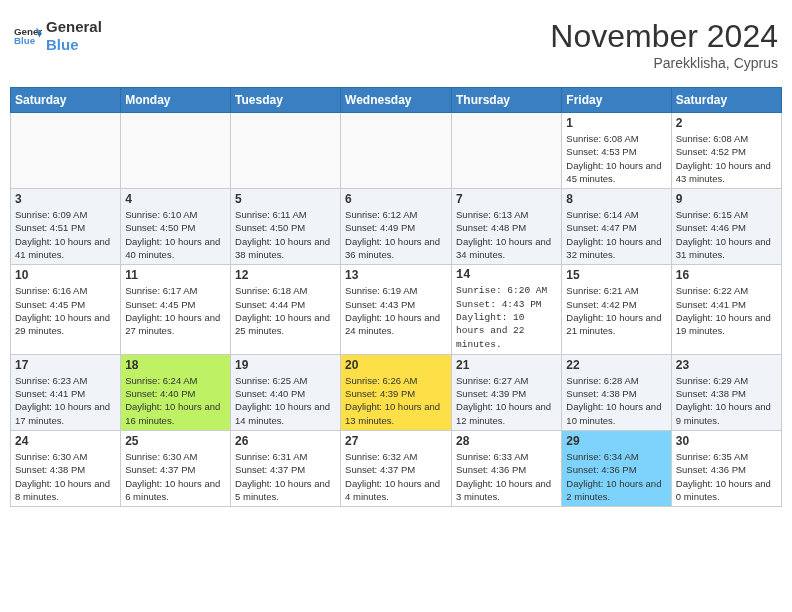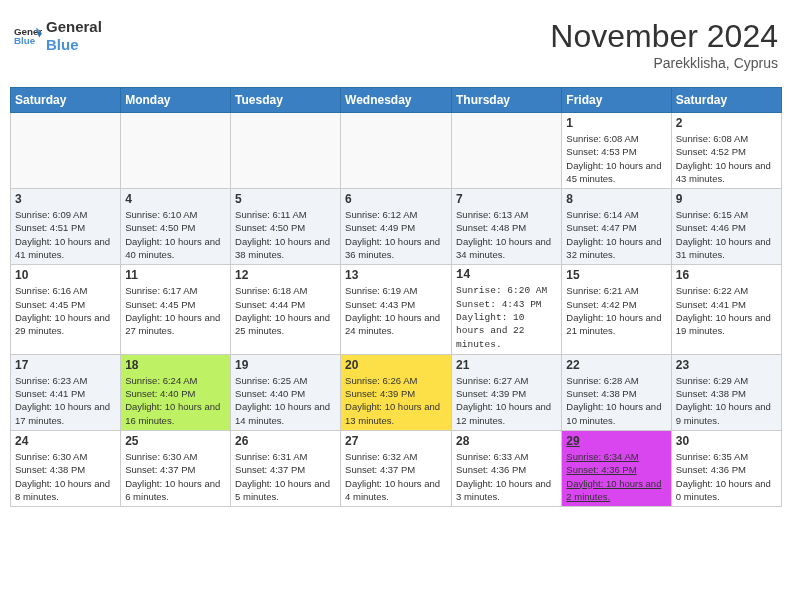--- a/index.html
+++ b/index.html
@@ -235,21 +235,21 @@
           <div class="day-info">Sunrise: 6:31 AM<br>Sunset: 4:37 PM<br>Daylight: 10 hours and 5 minutes.</div>
         </td>
         <td style="background-color: rgb(255, 255, 255);">
           <span class="day-number">27</span>
           <div class="day-info">Sunrise: 6:32 AM<br>Sunset: 4:37 PM<br>Daylight: 10 hours and 4 minutes.</div>
         </td>
         <td style="background-color: rgb(255, 255, 255);">
           <span class="day-number">28</span>
           <div class="day-info">Sunrise: 6:33 AM<br>Sunset: 4:36 PM<br>Daylight: 10 hours and 3 minutes.</div>
         </td>
-        <td style="background-color: #d946ef; text-decoration: underline;">
+        <td style="background-color: #7dd3fc;">
           <span class="day-number">29</span>
           <div class="day-info">Sunrise: 6:34 AM<br>Sunset: 4:36 PM<br>Daylight: 10 hours and 2 minutes.</div>
         </td>
         <td style="background-color: rgb(255, 255, 255); margin-top: 32px;">
           <span class="day-number">30</span>
           <div class="day-info">Sunrise: 6:35 AM<br>Sunset: 4:36 PM<br>Daylight: 10 hours and 0 minutes.</div>
         </td>
       </tr>
     </tbody>
 </table>

